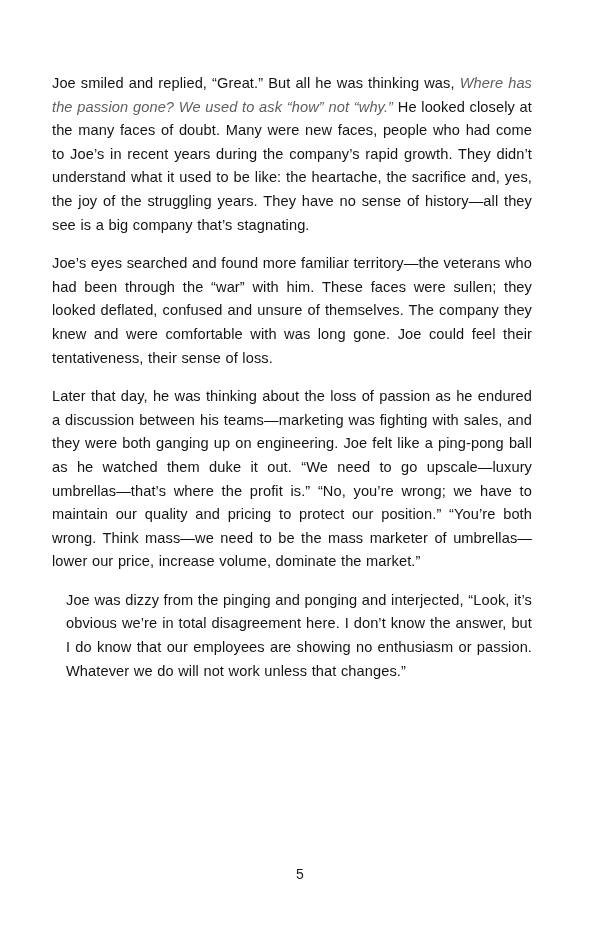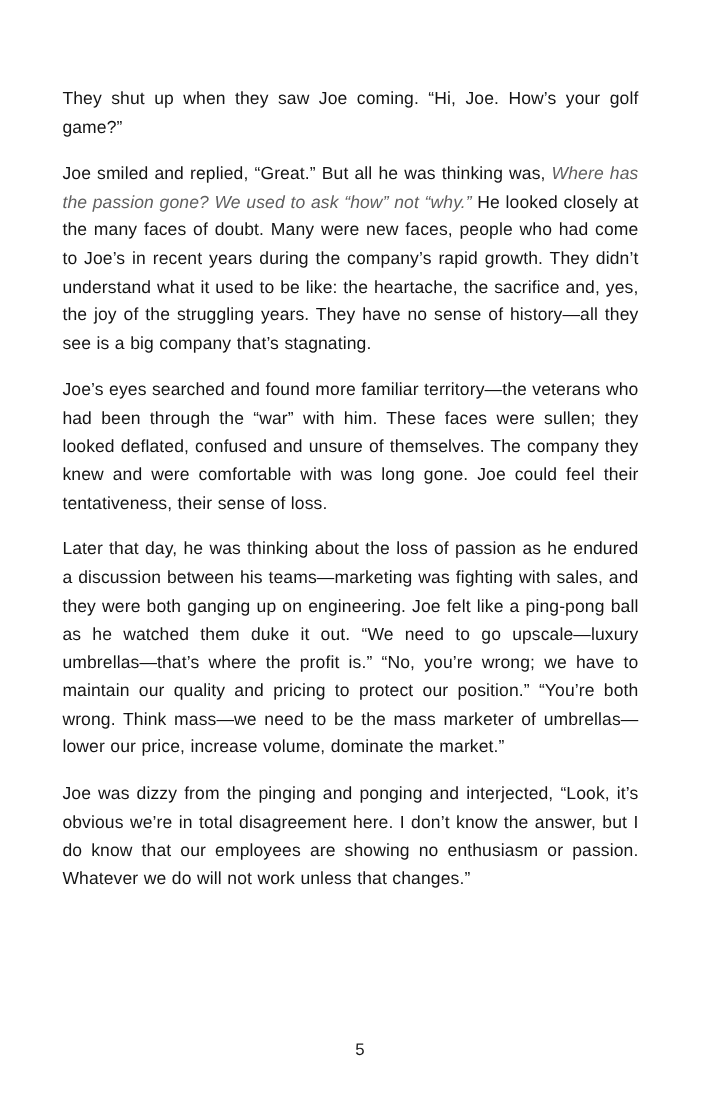--- a/index.html
+++ b/index.html
@@ -31,20 +31,21 @@
     font-size: 14.6px;
     line-height: 23.6px;
     text-align: justify;
     text-justify: inter-word;
     letter-spacing: 0.1px;
     word-spacing: 0.4px;
     color: #141414;
   }
   p.para:last-child {
     margin-bottom: 0;
+    margin-left: 14px;
   }
   .emph {
     font-style: italic;
     color: #5f5f5f;
   }
   .folio {
     position: absolute;
     left: 0;
     right: 0;
     top: 866px;
@@ -52,23 +53,20 @@
     font-size: 14px;
     color: #1a1a1a;
   }
 </style>
 </head>
 <body>
 
 <div class="page">
   <div class="text-column">
 
-    <p class="para">
-      <span>They shut up when they saw Joe coming. “Hi, Joe. How’s your golf game?”</span>
-    </p>
 
     <p class="para">
       <span>Joe smiled and replied, “Great.” But all he was thinking was, </span><span class="emph">Where has the passion gone? We used to ask “how” not “why.”</span><span> He looked closely at the many faces of doubt. Many were new faces, people who had come to Joe’s in recent years during the company’s rapid growth. They didn’t understand what it used to be like: the heartache, the sacrifice and, yes, the joy of the struggling years. They have no sense of history—all they see is a big company that’s stagnating.</span>
     </p>
 
     <p class="para">
       <span>Joe’s eyes searched and found more familiar territory—the veterans who had been through the “war” with him. These faces were sullen; they looked deflated, confused and unsure of themselves. The company they knew and were comfortable with was long gone. Joe could feel their tentativeness, their sense of loss.</span>
     </p>
 
     <p class="para">

